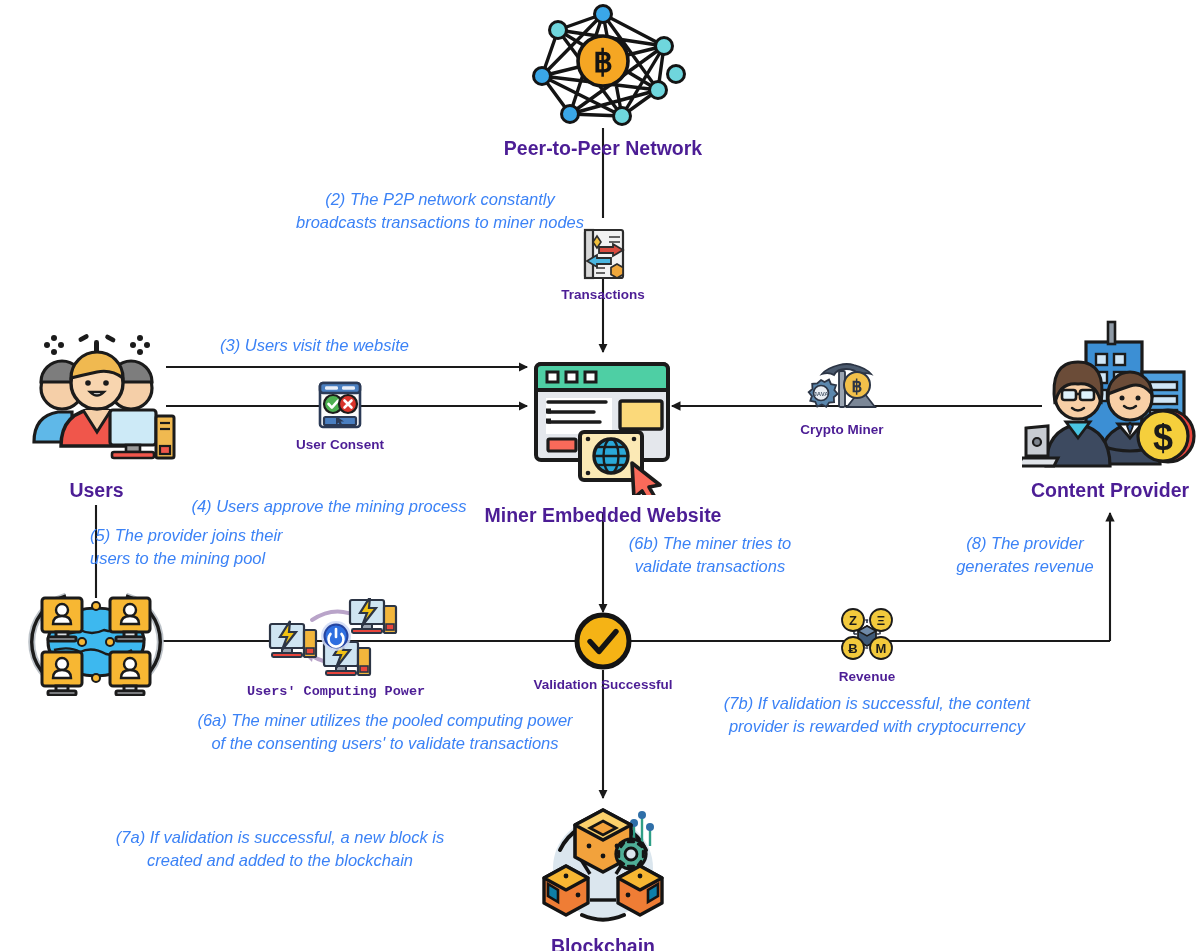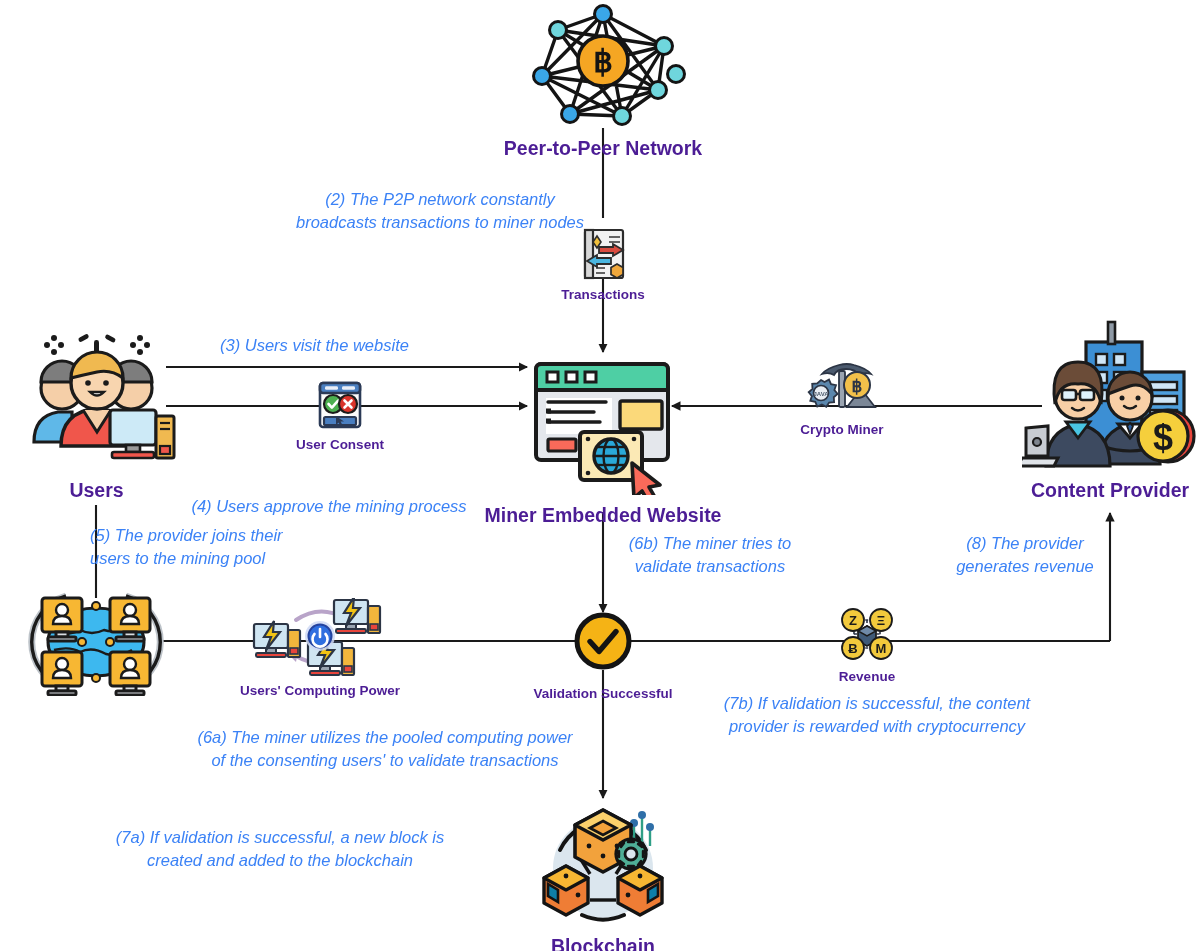--- a/index.html
+++ b/index.html
@@ -363,21 +363,21 @@
         <g fill="#f7b733" stroke="#1b1b1b" stroke-width="2">
           <circle cx="76" cy="18" r="4"></circle>
             <circle cx="76" cy="90" r="4"></circle>
           <circle cx="62" cy="54" r="4"></circle>
             <circle cx="90" cy="54" r="4"></circle>
         </g>
       </svg>
     </div>
   </div>
 
-  <div class="node" style="left:226px; top:598px; width:188px;">
+  <div class="node" style="left:242px; top:598px; width:188px;font-family:Liberation Mono, monospace;">
     <div class="node-art">
       <svg width="136" height="78" viewBox="0 0 136 78" xmlns="http://www.w3.org/2000/svg">
         <g fill="none" stroke="#b9a4c9" stroke-width="4" stroke-linecap="round">
           <path d="M44 22 q24 -16 48 -2"></path>
             <path d="M92 56 q-24 16 -48 2"></path>
         </g>
         <path d="M92 14 l6 6 l-8 4 z" fill="#b9a4c9"></path>
         <path d="M44 64 l-6 -6 l8 -4 z" fill="#b9a4c9"></path>
 
         <g transform="translate(2,26)">
@@ -410,21 +410,21 @@
         <circle cx="68" cy="38" r="11.5" fill="#2f6fe0" stroke="#2544a0" stroke-width="2"></circle>
         <g stroke="#ffffff" stroke-width="2.6" fill="none" stroke-linecap="round">
           <path d="M62.5 36 a7.5 7.5 0 1 0 11 0"></path>
             <line x1="68" y1="31" x2="68" y2="39"></line>
         </g>
       </svg>
     </div>
     <div class="node-label label-mid">Users' Computing Power</div>
   </div>
 
-  <div class="node" style="left:508px; top:612px; width:190px;gap:9px;">
+  <div class="node" style="left:508px; top:612px; width:190px;">
     <div class="node-art">
       <svg width="58" height="58" viewBox="0 0 58 58" xmlns="http://www.w3.org/2000/svg">
         <circle cx="29" cy="29" r="26" fill="#f5b315" stroke="#141414" stroke-width="5"></circle>
         <path d="M16 29.5 l9 10 l17 -20" fill="none" stroke="#141414" stroke-width="5.4" stroke-linecap="round" stroke-linejoin="round"></path>
       </svg>
     </div>
     <div class="node-label label-mid">Validation Successful</div>
   </div>
 
   <div class="node" style="left:822px; top:606px; width:90px;">
@@ -529,21 +529,21 @@
 
   <div class="ann left" style="left:90px; top:524px; width:260px;">(5) The provider joins their
 users to the mining pool</div>
 
   <div class="ann center" style="left:610px; top:532px; width:200px;">(6b) The miner tries to
 validate transactions</div>
 
   <div class="ann center" style="left:930px; top:532px; width:190px;">(8) The provider
 generates revenue</div>
 
-  <div class="ann center" style="left:150px; top:726px; width:470px;">(6a) The miner utilizes the pooled computing power
+  <div class="ann center" style="left:150px; top:709px; width:470px;">(6a) The miner utilizes the pooled computing power
 of the consenting users' to validate transactions</div>
 
   <div class="ann center" style="left:692px; top:692px; width:370px;text-align:center;">(7b) If validation is successful, the content
 provider is rewarded with cryptocurrency</div>
 
   <div class="ann center" style="left:60px; top:826px; width:440px;">(7a) If validation is successful, a new block is
 created and added to the blockchain</div>
 
 </div>
 

